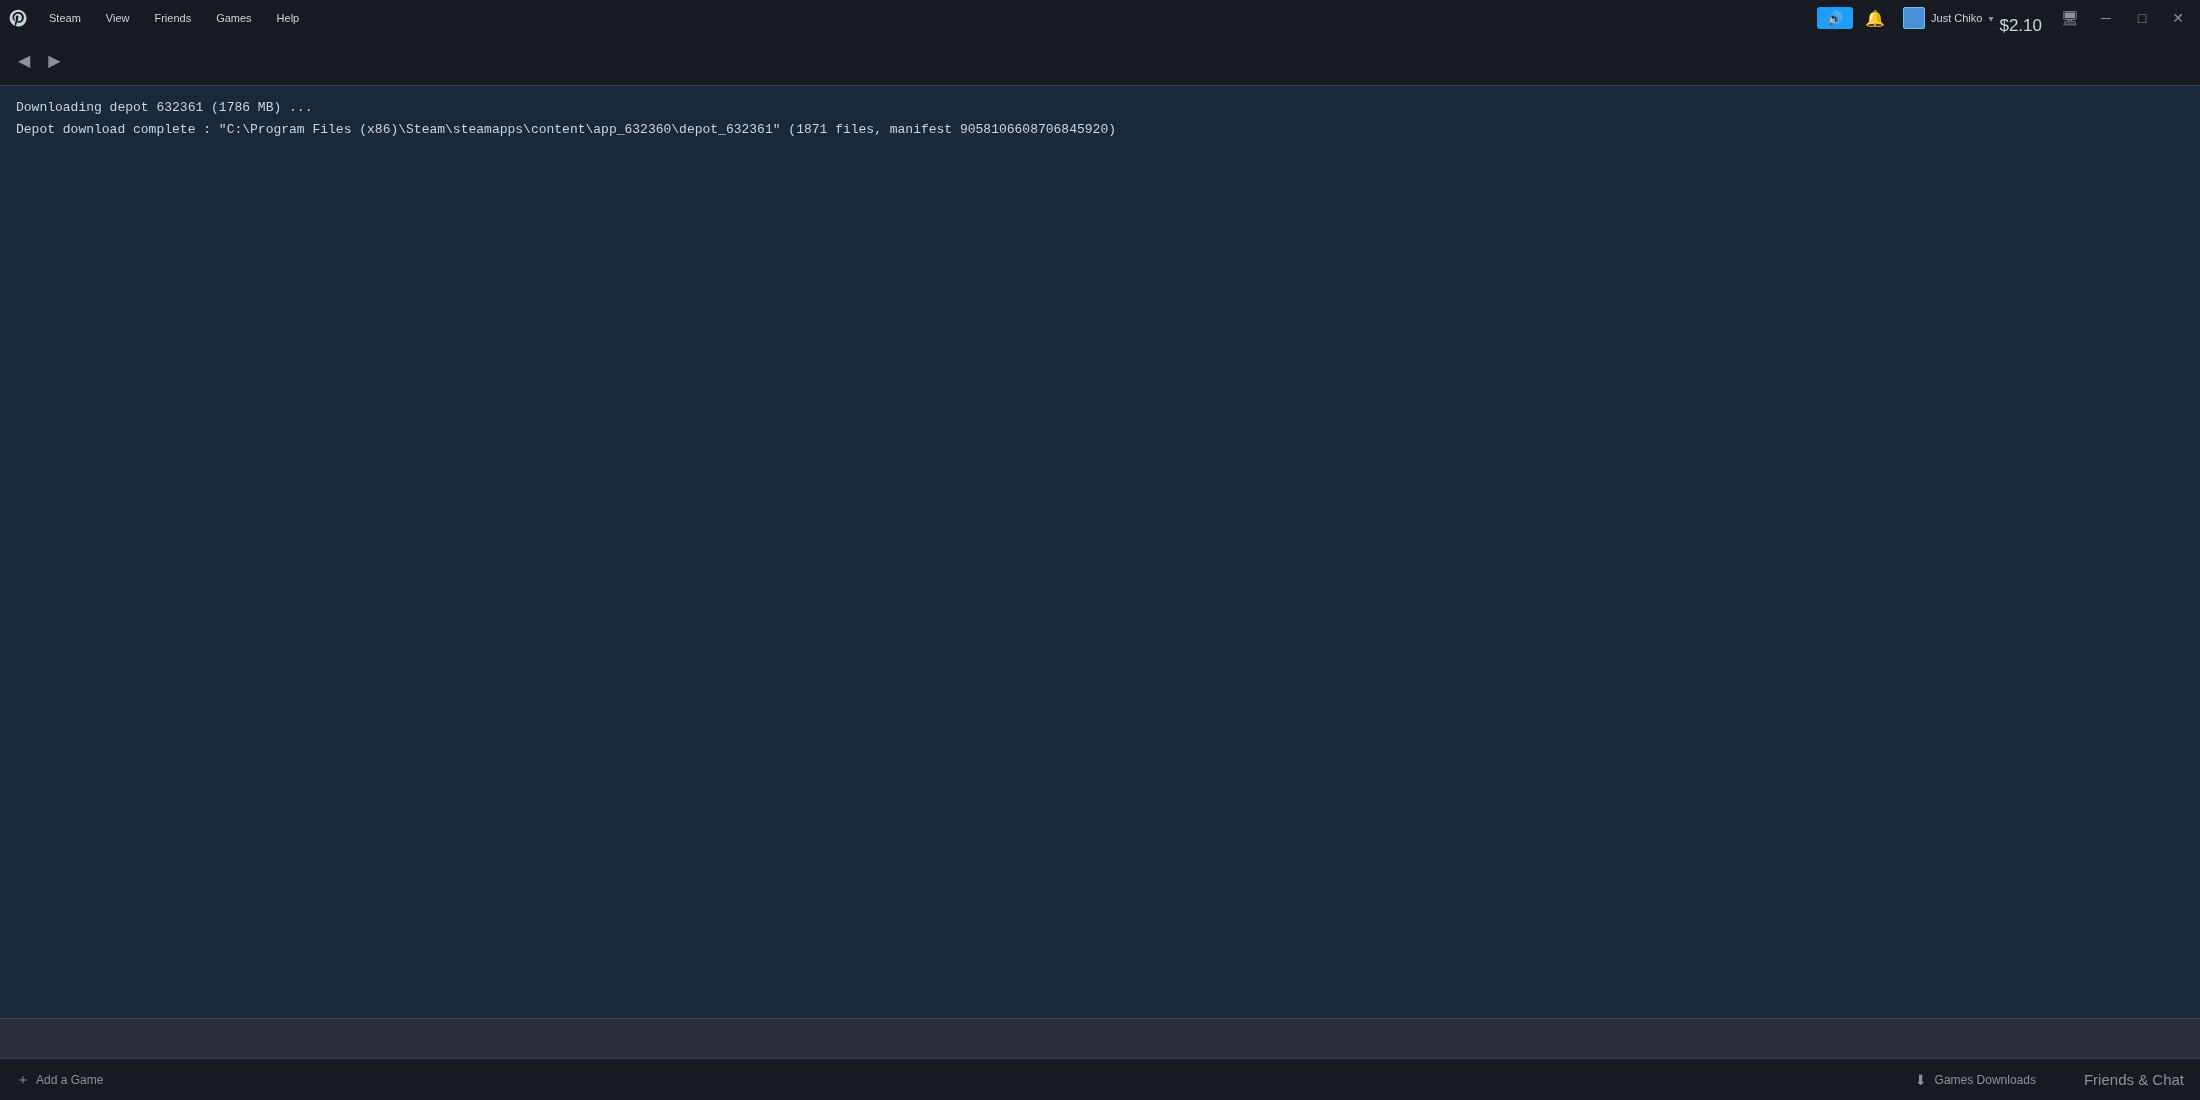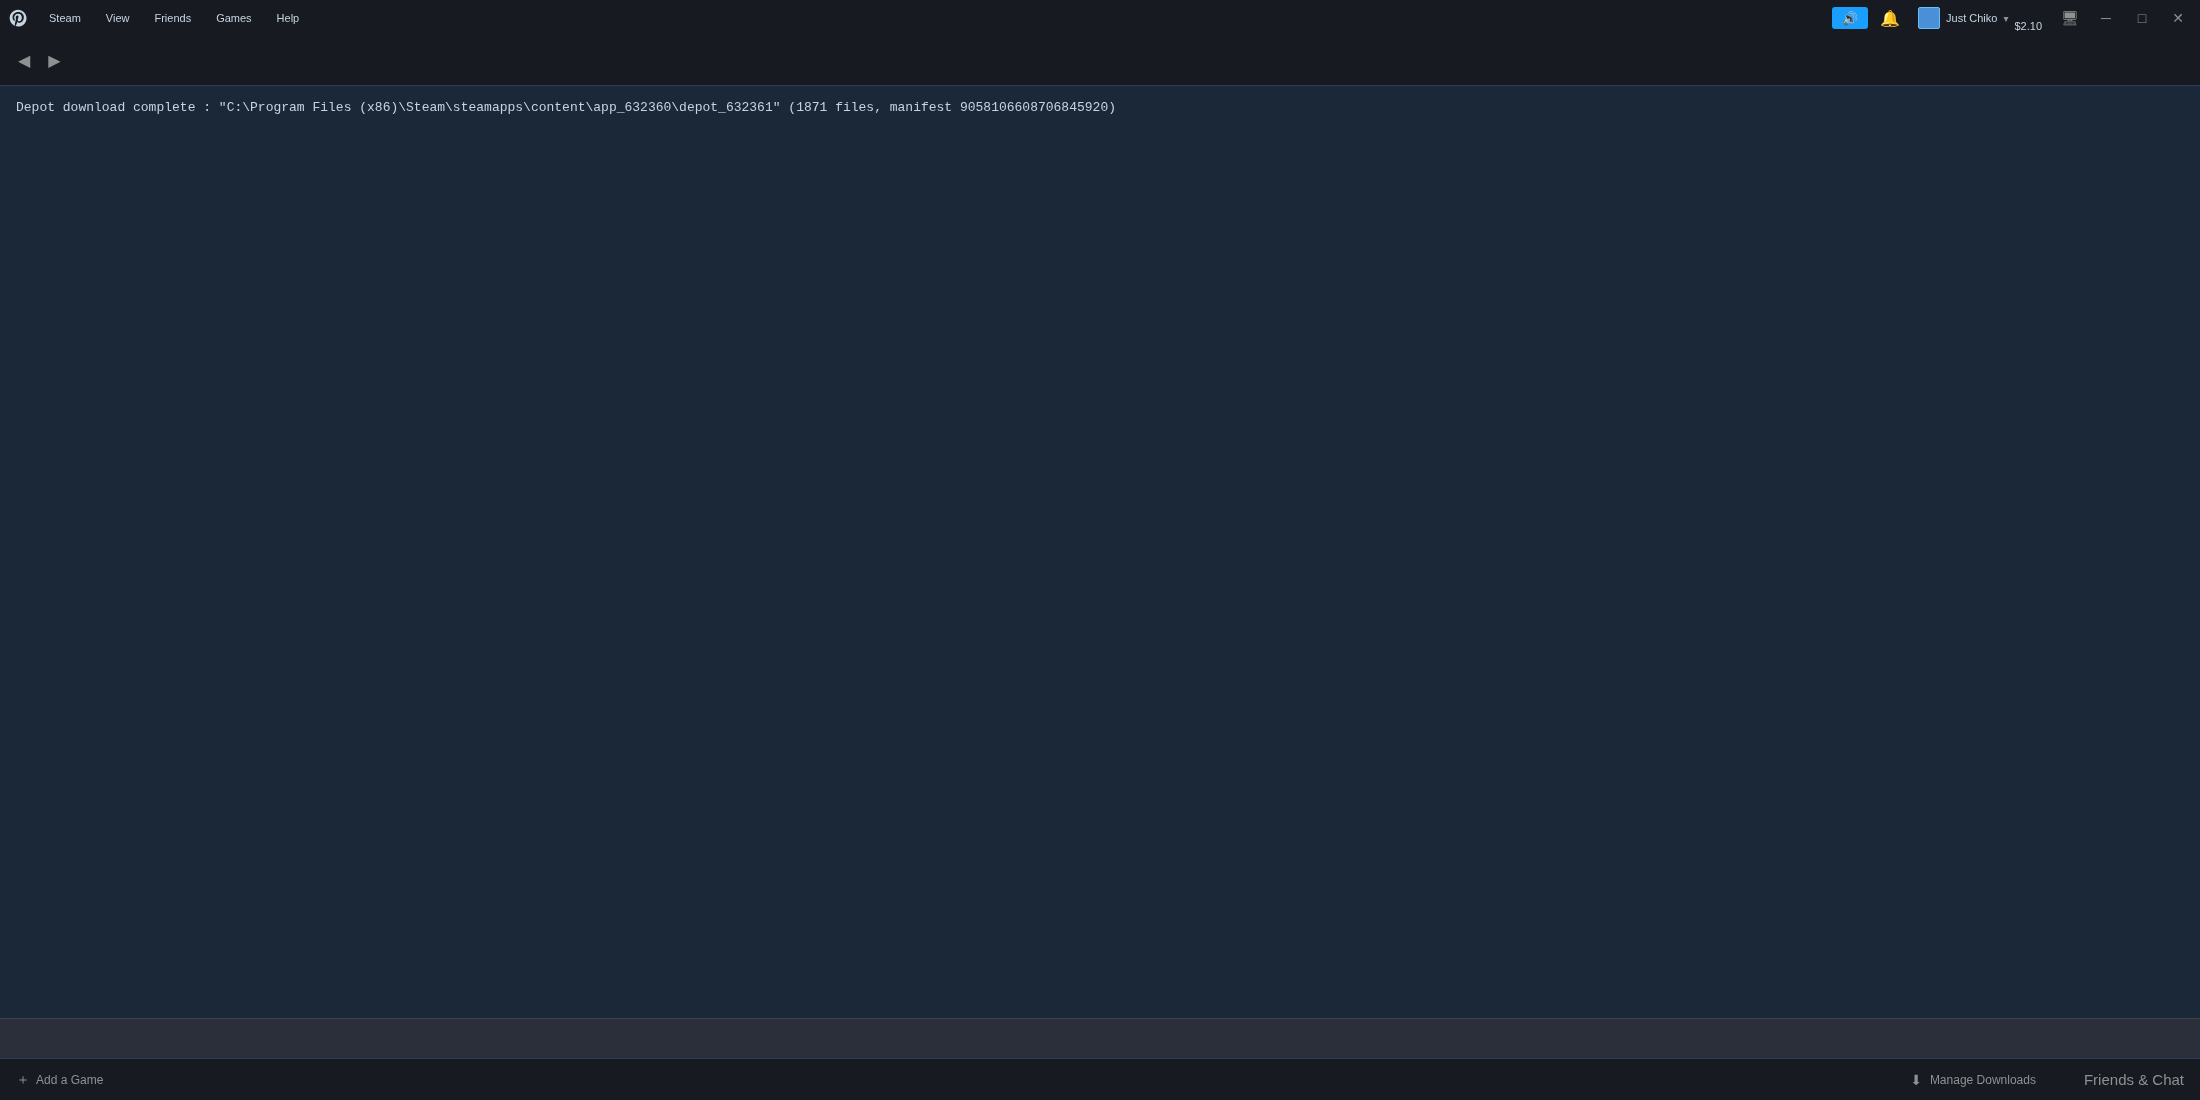--- a/index.html
+++ b/index.html
@@ -98,21 +98,21 @@
       border: 1px solid #67c1f5;
     }
 
     .user-name {
       color: #c6d4df;
       font-size: 11px;
     }
 
     .wallet {
       color: #c6d4df;
-      font-size: 11px;
+      font-size: 17px;
       margin-top: 15px;
     }
 
     .win-btn {
       background: none;
       border: none;
       color: #8f9092;
       font-size: 14px;
       cursor: pointer;
       width: 28px;
@@ -302,30 +302,31 @@
 <div class="navbar">
   <button class="nav-back">
     <span>◀</span>
   </button>
   <button class="nav-forward">
     <span>▶</span>
   </button>
 </div>
 
 <div class="main-content">
+  <div class="console-line">Downloading depot 632361 (1786 MB) ...</div>
   <div class="console-line">Depot download complete : "C:\Program Files (x86)\Steam\steamapps\content\app_632360\depot_632361" (1871 files, manifest 9058106608706845920)</div>
 </div>
 
 <div class="input-bar">
   <input class="console-input" type="text" style="">
 </div>
 
 <div class="statusbar">
   <div class="statusbar-left">
     <span class="add-game-icon">＋</span>
     <span class="statusbar-label">Add a Game</span>
   </div>
   <div class="statusbar-right">
     <span style="color:#8f9092;font-size:14px;">⬇</span>
-    <span class="statusbar-label">Manage Downloads</span>
+    <span class="statusbar-label">Games Downloads</span>
     <span class="friends-chat-label" style="margin-left:40px;">Friends &amp; Chat</span>
   </div>
 </div>
 
 </body></html>

